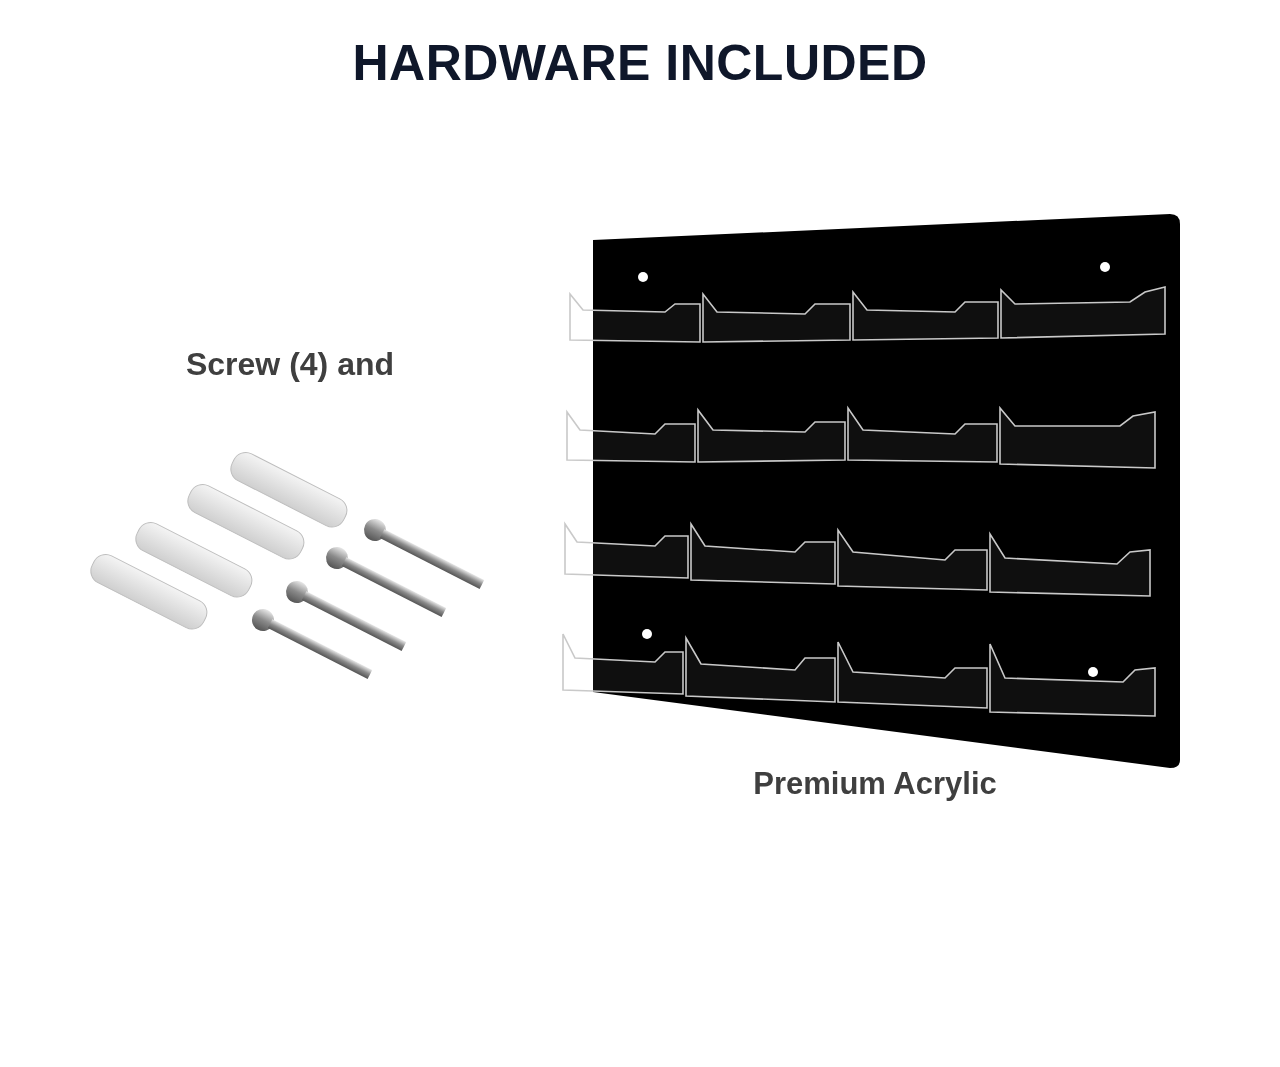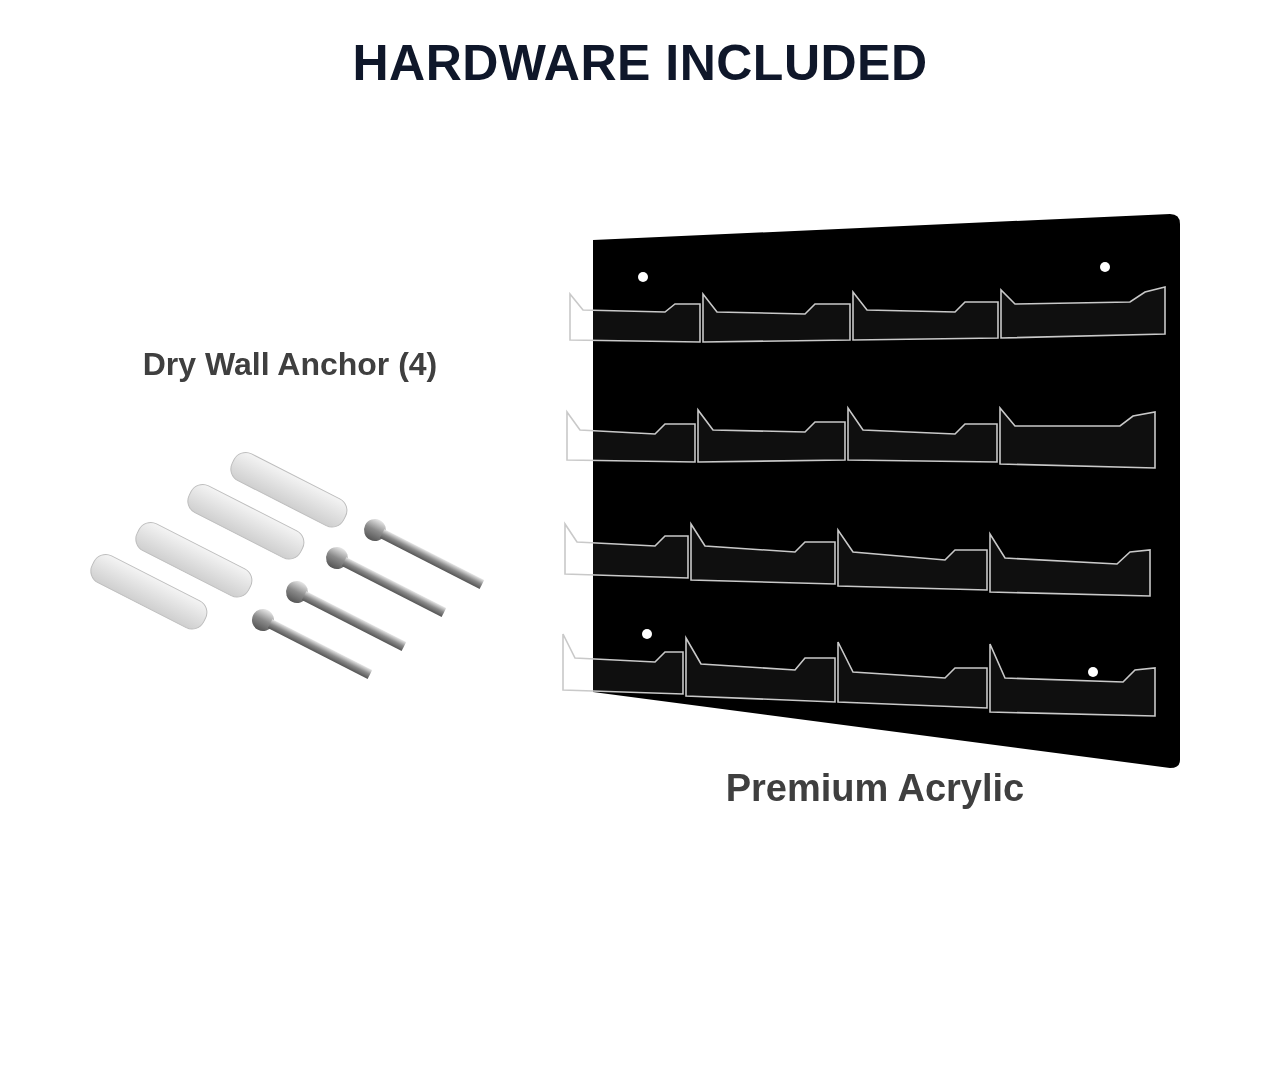--- a/index.html
+++ b/index.html
@@ -1,21 +1,21 @@
 <!DOCTYPE html>
 <html><head>
 <meta charset="utf-8">
 <style>
   html, body { margin:0; padding:0; background:#ffffff; }
   body { width:1280px; height:1067px; position:relative; overflow:hidden; font-family:"Liberation Sans", sans-serif; }
   .title { position:absolute; left:0; top:34px; width:1280px; text-align:center; font-size:50px; font-weight:bold; color:#0f172a; letter-spacing:0.5px; }
   .label { position:absolute; text-align:center; font-weight:bold; color:#3f3f3f; }
   .label div { line-height:1.18; }
   .hw-label { left:100px; top:346px; width:380px; font-size:32px; }
-  .holder-label { left:600px; top:766px; width:550px; font-size:38px; }
+  .holder-label { left:600px; top:766px; width:550px; font-size:31px; }
   .illus { position:absolute; }
 </style>
 </head>
 <body>
 
 <div class="title">HARDWARE INCLUDED</div>
 
 <svg class="illus" style="left:85px;top:440px" width="420" height="240" viewBox="0 0 420 240">
   <defs>
     <linearGradient id="anc" x1="0" y1="0" x2="0" y2="1">
@@ -52,21 +52,21 @@
       <circle cx="0" cy="0" r="11" fill="url(#scr)"></circle>
       <rect x="8" y="-5" width="112" height="10" fill="url(#scr)"></rect>
     </g>
   <g transform="translate(178,180) rotate(27)">
       <circle cx="0" cy="0" r="11" fill="url(#scr)"></circle>
       <rect x="8" y="-5" width="112" height="10" fill="url(#scr)"></rect>
     </g>
 </svg>
 
 <div class="label hw-label">
-  <div>Dry Wall Anchor (4)</div>
+  <div>Screw (4) and</div>
 </div>
 
 <svg class="illus" style="left:555px;top:212px" width="630" height="560" viewBox="0 0 630 560">
   <path d="M38,28 L615,2 Q625,2 625,12 L625,548 Q625,556 615,556 L38,480 Z" fill="#000"></path>
   <circle cx="88" cy="65" r="5" fill="#fff"></circle>
   <circle cx="550" cy="55" r="5" fill="#fff"></circle>
   <circle cx="92" cy="422" r="5" fill="#fff"></circle>
   <circle cx="538" cy="460" r="5" fill="#fff"></circle>
   <g fill="rgba(255,255,255,0.06)" stroke="#c9c9c9" stroke-width="1.6">
 

